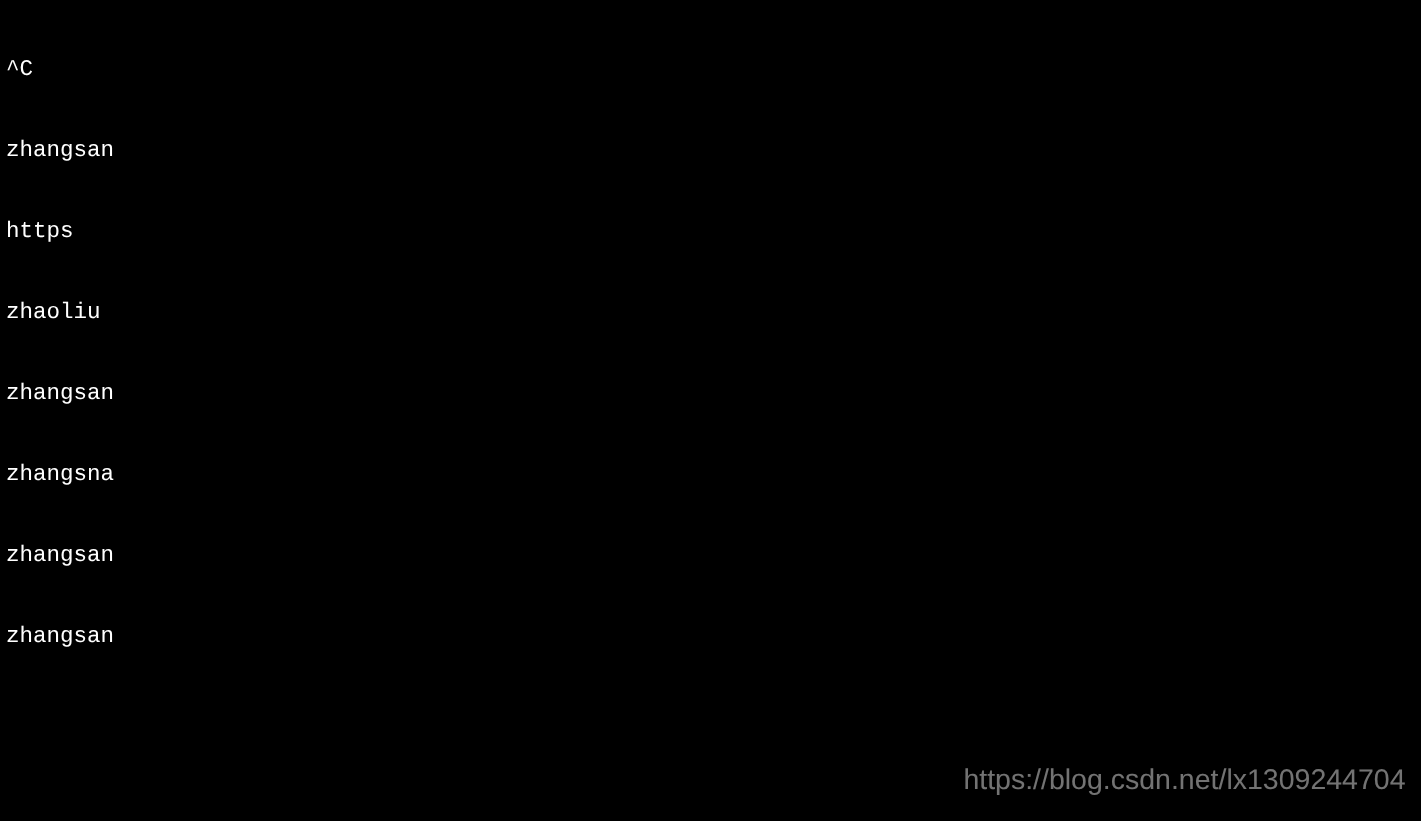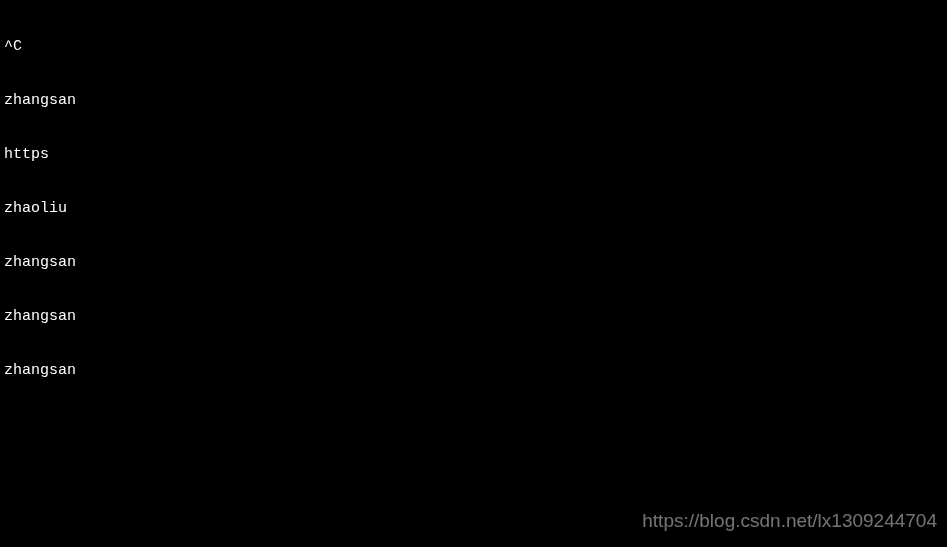--- a/index.html
+++ b/index.html
@@ -39,19 +39,20 @@
   </style>
 </head>
 <body>
 
 <div class="terminal-top">
   <div class="line">^C</div>
   <div class="line">zhangsan</div>
   <div class="line">https</div>
   <div class="line">zhaoliu</div>
   <div class="line">zhangsan</div>
+  <div class="line">zhangsna</div>
   <div class="line">zhangsan</div>
   <div class="line">zhangsan</div>
   
   
 </div>
 
 <div class="watermark">https://blog.csdn.net/lx1309244704</div>
 
 </body></html>

